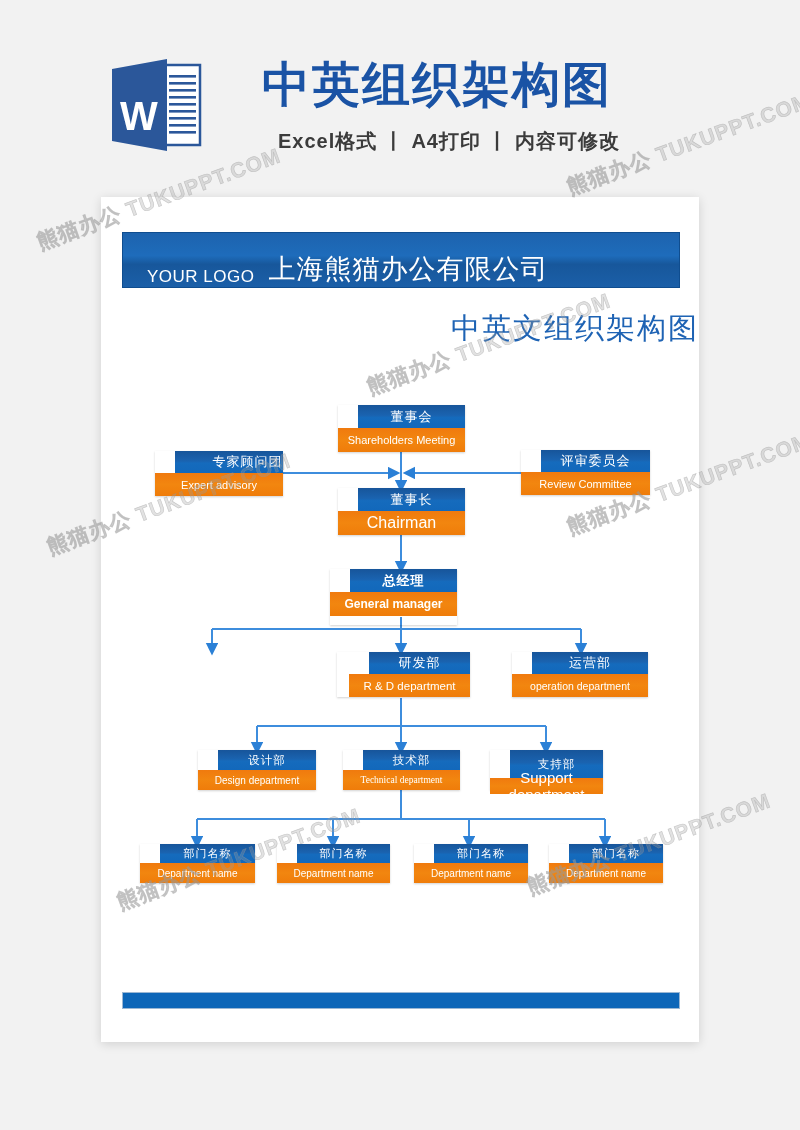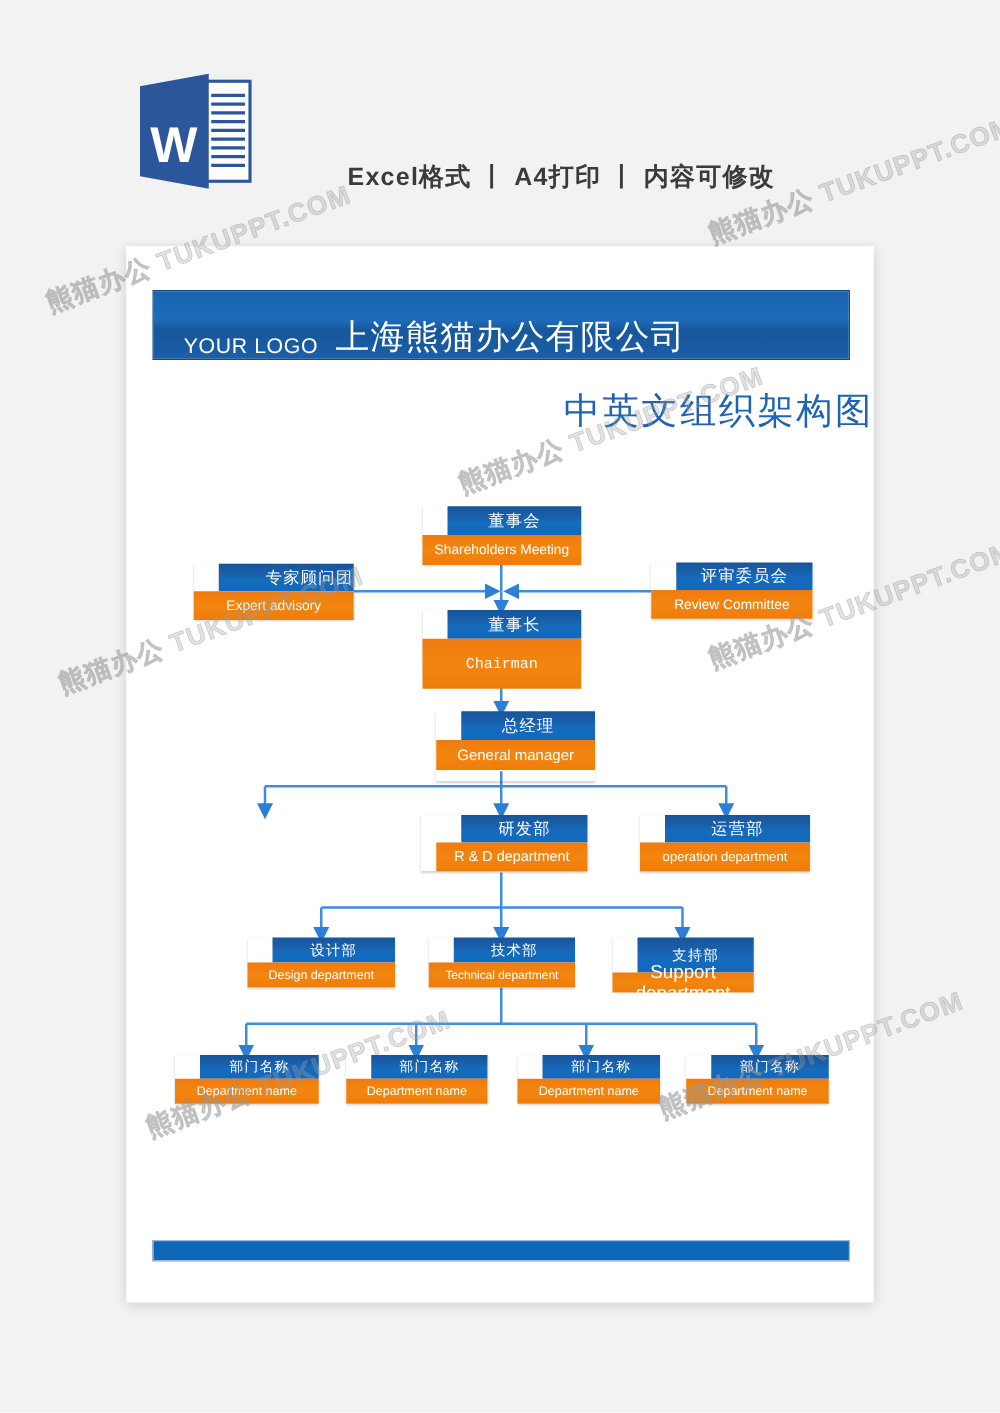--- a/index.html
+++ b/index.html
@@ -116,20 +116,21 @@
       <rect x="59" y="46" width="27" height="2.6"></rect>
       <rect x="59" y="53" width="27" height="2.6"></rect>
       <rect x="59" y="60" width="27" height="2.6"></rect>
       <rect x="59" y="67" width="27" height="2.6"></rect>
       <rect x="59" y="74" width="27" height="2.6"></rect>
     </g>
     <path d="M2 12 L57 2 L57 94 L2 84 Z" fill="#2b579a"></path>
     <text x="29" y="62" font-family="Liberation Sans, sans-serif" font-size="40" font-weight="700" fill="#ffffff" text-anchor="middle" dominant-baseline="middle">W</text>
   </svg>
 
+  <div id="banner-title">中英组织架构图</div>
   <div id="banner-sub">Excel格式 丨 A4打印 丨 内容可修改</div>
 </div>
 
 <div class="wm" style="left:30px;top:185px;">熊猫办公 TUKUPPT.COM</div>
 <div class="wm" style="left:560px;top:130px;">熊猫办公 TUKUPPT.COM</div>
 <div class="wm" style="left:360px;top:330px;">熊猫办公 TUKUPPT.COM</div>
 <div class="wm" style="left:40px;top:490px;z-index:6;">熊猫办公 TUKUPPT.COM</div>
 <div class="wm" style="left:560px;top:470px;">熊猫办公 TUKUPPT.COM</div>
 <div class="wm" style="left:110px;top:845px;">熊猫办公 TUKUPPT.COM</div>
 <div class="wm" style="left:520px;top:830px;">熊猫办公 TUKUPPT.COM</div>
@@ -192,24 +193,24 @@
     <div class="en" style="height:23px;font-size:11px;">Expert advisory</div>
   </div>
 
   <div class="node" style="left:420px;top:253px;width:129px;height:45px;">
     <div class="cn" style="height:22px;font-size:13px;">评审委员会</div>
     <div class="en" style="height:23px;font-size:11px;">Review Committee</div>
   </div>
 
   <div class="node" style="left:237px;top:291px;width:127px;height:47px;">
     <div class="cn" style="height:23px;font-size:13px;">董事长</div>
-    <div class="en" style="height:40px;font-size:12px;font-family:Liberation Mono, monospace;">Chairman</div>
-  </div>
-
-  <div class="node" style="left:248px;top:372px;width:127px;height:56px;">
+    <div class="en" style="height:24px;font-size:16px;">Chairman</div>
+  </div>
+
+  <div class="node" style="left:229px;top:372px;width:127px;height:56px;font-weight:bold;">
     <div class="cn" style="height:23px;font-size:13px;">总经理</div>
     <div class="en" style="height:24px;font-size:12px;">General manager</div>
   </div>
 
 
   <div class="node" style="left:236px;top:455px;width:133px;height:45px;padding-left:12px;">
     <div class="cn" style="height:22px;font-size:13px;">研发部</div>
     <div class="en" style="height:23px;font-size:11.5px;">R &amp; D department</div>
   </div>
 
@@ -218,21 +219,21 @@
     <div class="en" style="height:23px;font-size:10.5px;">operation department</div>
   </div>
 
   <div class="node" style="left:97px;top:553px;width:118px;height:40px;">
     <div class="cn" style="height:20px;font-size:11.5px;">设计部</div>
     <div class="en" style="height:20px;font-size:10px;">Design department</div>
   </div>
 
   <div class="node" style="left:242px;top:553px;width:117px;height:40px;">
     <div class="cn" style="height:20px;font-size:11.5px;">技术部</div>
-    <div class="en" style="height:20px;font-size:9.5px;">Technical department</div>
+    <div class="en" style="height:20px;font-size:9.5px;font-family:Liberation Serif, serif;">Technical department</div>
   </div>
 
   <div class="node" style="left:389px;top:553px;width:113px;height:40px;">
     <div class="cn" style="height:28px;font-size:11.5px;">支持部</div>
     <div class="en" style="height:16px;font-size:15px;">Support department</div>
   </div>
 
   <div class="node" style="left:39px;top:647px;width:115px;height:39px;">
     <div class="cn" style="height:19px;font-size:11px;">部门名称</div>
     <div class="en" style="height:20px;font-size:10px;">Department name</div>

